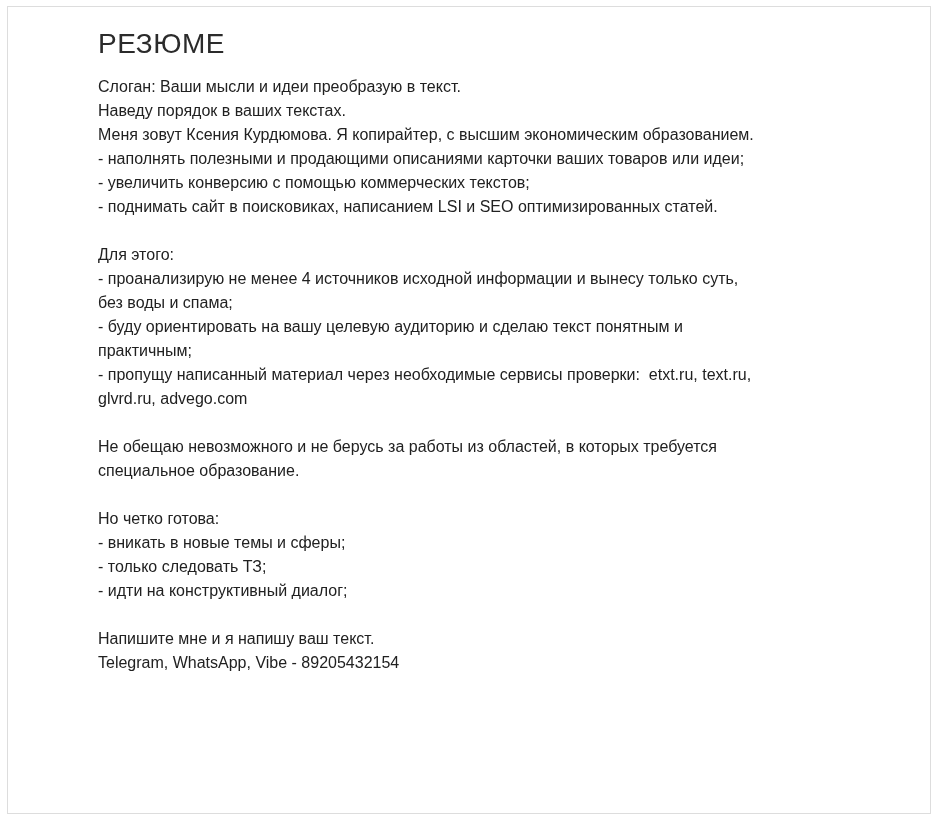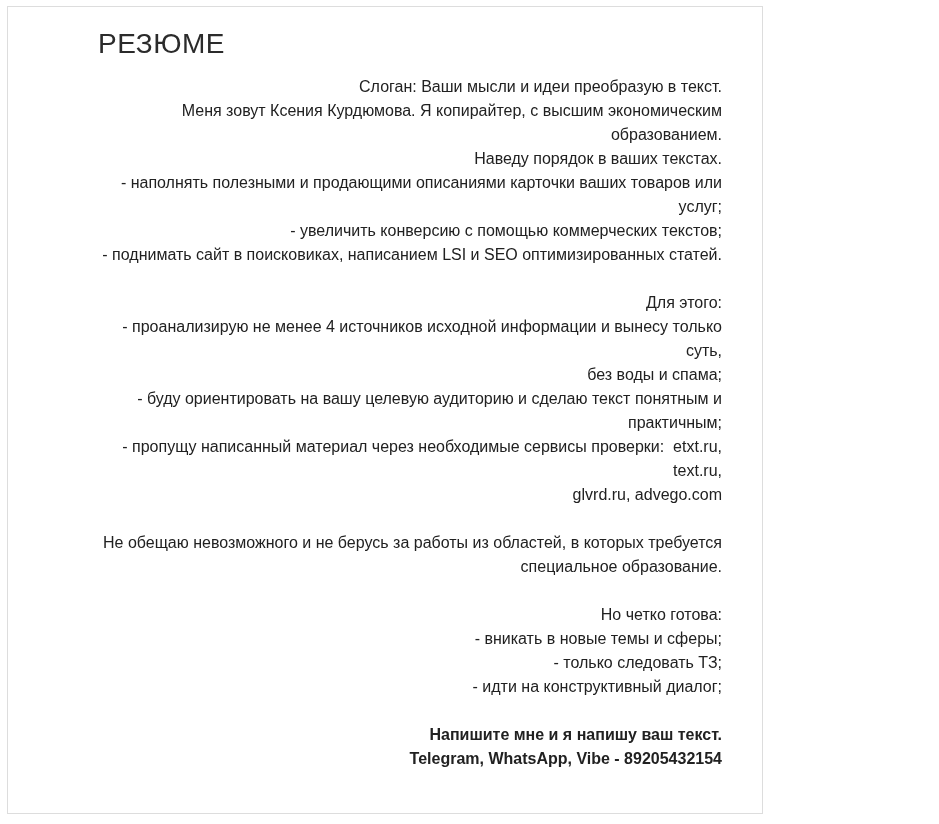--- a/index.html
+++ b/index.html
@@ -8,21 +8,21 @@
     background: #ffffff;
     width: 939px;
     height: 824px;
     font-family: "Liberation Sans", "DejaVu Sans", sans-serif;
   }
 
   .sheet {
     position: absolute;
     left: 7px;
     top: 6px;
-    width: 756px;
+    width: 924px;
     height: 808px;
     box-sizing: border-box;
     border: 1px solid #dddddd;
     background: #ffffff;
     padding: 20px 40px 20px 90px;
     overflow: hidden;
   }
 
   .page-title {
     font-size: 28px;
@@ -30,48 +30,46 @@
     color: #2b2b2b;
     margin: 0 0 14px 0;
     line-height: 34px;
     letter-spacing: 0.5px;
   }
 
   .resume-body {
     font-size: 16px;
     line-height: 24px;
     color: #212121;
-    text-align: right;
   }
 
   .paragraph {
     margin: 0 0 24px 0;
   }
 
   .paragraph:last-child {
     margin-bottom: 0;
-    font-weight: bold;
   }
 
   .line {
     white-space: pre-wrap;
     min-height: 24px;
   }
 </style>
 </head>
 <body>
 
 <div class="sheet">
   <h1 class="page-title">РЕЗЮМЕ</h1>
   <div class="resume-body">
       <div class="paragraph">
         <div class="line">Слоган: Ваши мысли и идеи преобразую в текст.</div>
+        <div class="line">Наведу порядок в ваших текстах.</div>
         <div class="line">Меня зовут Ксения Курдюмова. Я копирайтер, с высшим экономическим образованием.</div>
-        <div class="line">Наведу порядок в ваших текстах.</div>
-        <div class="line">- наполнять полезными и продающими описаниями карточки ваших товаров или услуг;</div>
+        <div class="line">- наполнять полезными и продающими описаниями карточки ваших товаров или идеи;</div>
         <div class="line">- увеличить конверсию с помощью коммерческих текстов;</div>
         <div class="line">- поднимать сайт в поисковиках, написанием LSI и SEO оптимизированных статей.</div>
       </div>
       <div class="paragraph">
         <div class="line">Для этого:</div>
         <div class="line">- проанализирую не менее 4 источников исходной информации и вынесу только суть,</div>
         <div class="line">без воды и спама;</div>
         <div class="line">- буду ориентировать на вашу целевую аудиторию и сделаю текст понятным и</div>
         <div class="line">практичным;</div>
         <div class="line">- пропущу написанный материал через необходимые сервисы проверки:  etxt.ru, text.ru,</div>

